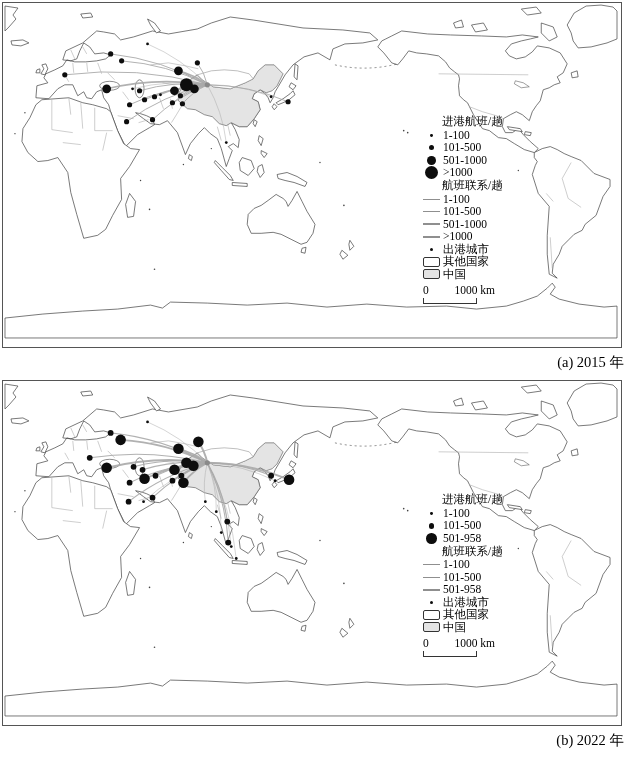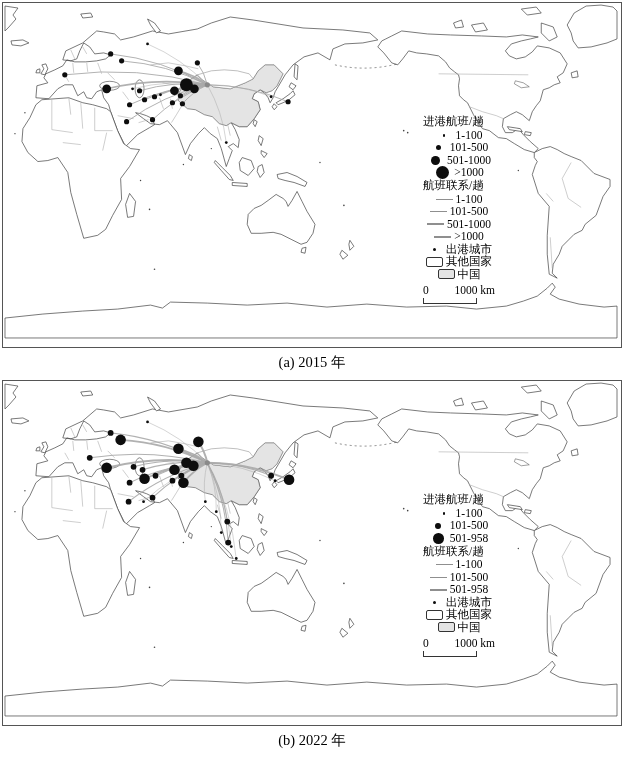--- a/index.html
+++ b/index.html
@@ -2,24 +2,24 @@
 <html style="--china-fill: #e4e4e4;"><head>
 <meta charset="utf-8">
 <style>
   html,body{margin:0;padding:0;background:#fff;}
   body{width:624px;height:760px;font-family:"Liberation Serif",serif;color:#111;}
   .figure{width:624px;height:760px;position:relative;background:#fff;}
   .map-panel{position:relative;width:618px;height:344px;margin-left:2px;border:1px solid #555;background:#fff;overflow:hidden;}
   #panel-2015{margin-top:2px;}
   #panel-2019{margin-top:3px;}
   .map-svg{display:block;width:618px;height:344px;}
-  .caption{width:624px;height:29px;line-height:29px;text-align:center;font-size:14.5px;color:#000;}
+  .caption{width:624px;height:29px;line-height:29px;text-align:right;font-size:14.5px;color:#000;}
   .legend{position:absolute;left:420px;top:112px;font-size:11.5px;line-height:13px;color:#000;}
-  .leg-title{height:14px;white-space:nowrap;}
-  .leg-row{display:flex;align-items:center;height:12.5px;white-space:nowrap;justify-content:center;}
+  .leg-title{height:14px;white-space:nowrap;margin-left:19px;}
+  .leg-row{display:flex;align-items:center;height:12.5px;white-space:nowrap;}
   .leg-sw{width:17px;display:flex;justify-content:center;align-items:center;margin-right:3px;flex:0 0 17px;}
   .dot{background:#0d0d0d;border-radius:50%;display:inline-block;}
   .lin{display:inline-block;width:20px;background:#8f8f8f;}
   .rect-sw{display:inline-block;width:15px;height:8px;border:1px solid #333;border-radius:2px;background:#fff;}
   .rect-sw.cn{background:var(--china-fill,#e4e4e4);}
   .scale{margin-top:3px;}
   .scale-labels{display:flex;width:72px;justify-content:space-between;height:13px;}
   .scale-bar{width:52px;height:5px;border-left:1px solid #333;border-right:1px solid #333;border-bottom:1px solid #333;margin-top:1px;}
 </style>
 </head>

